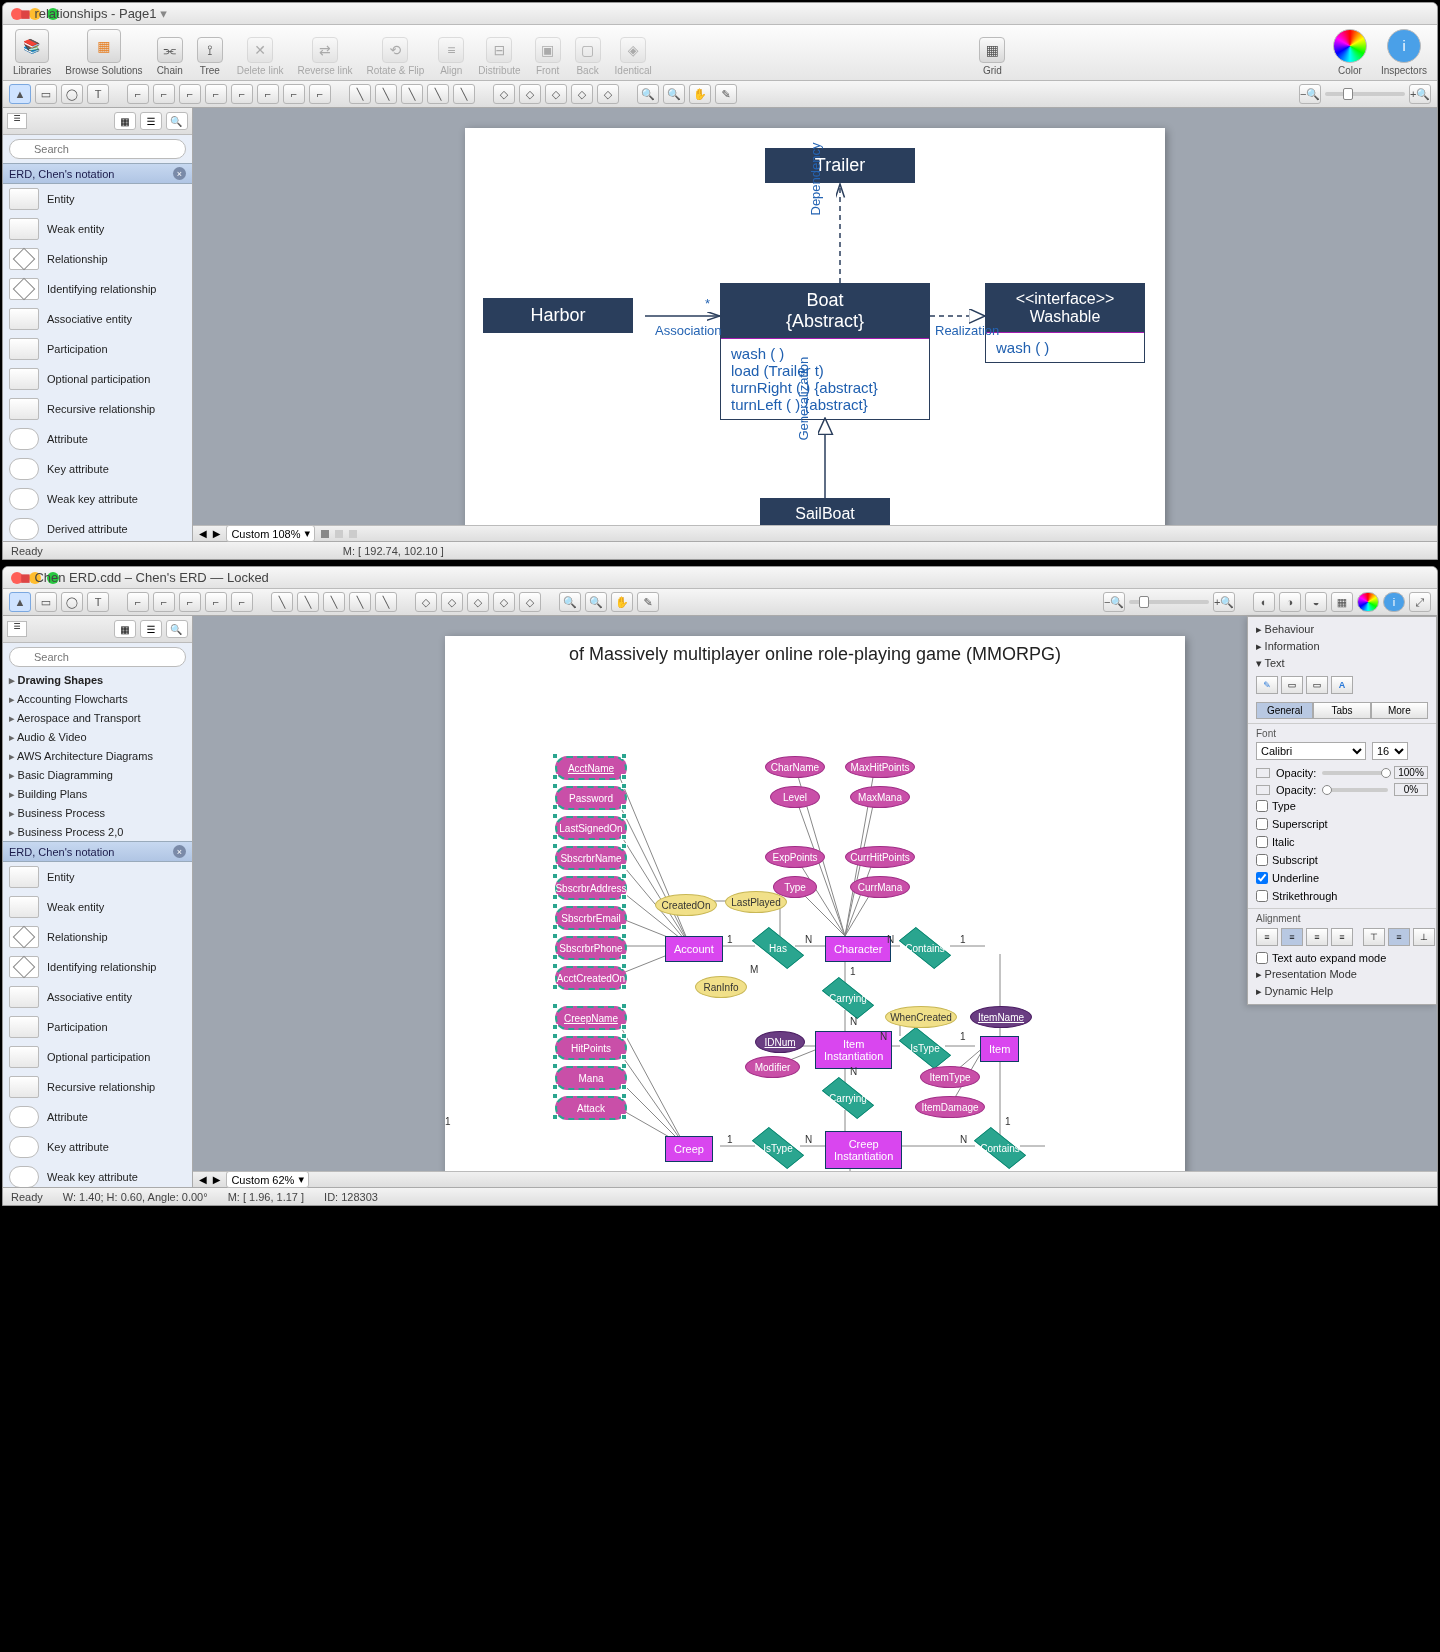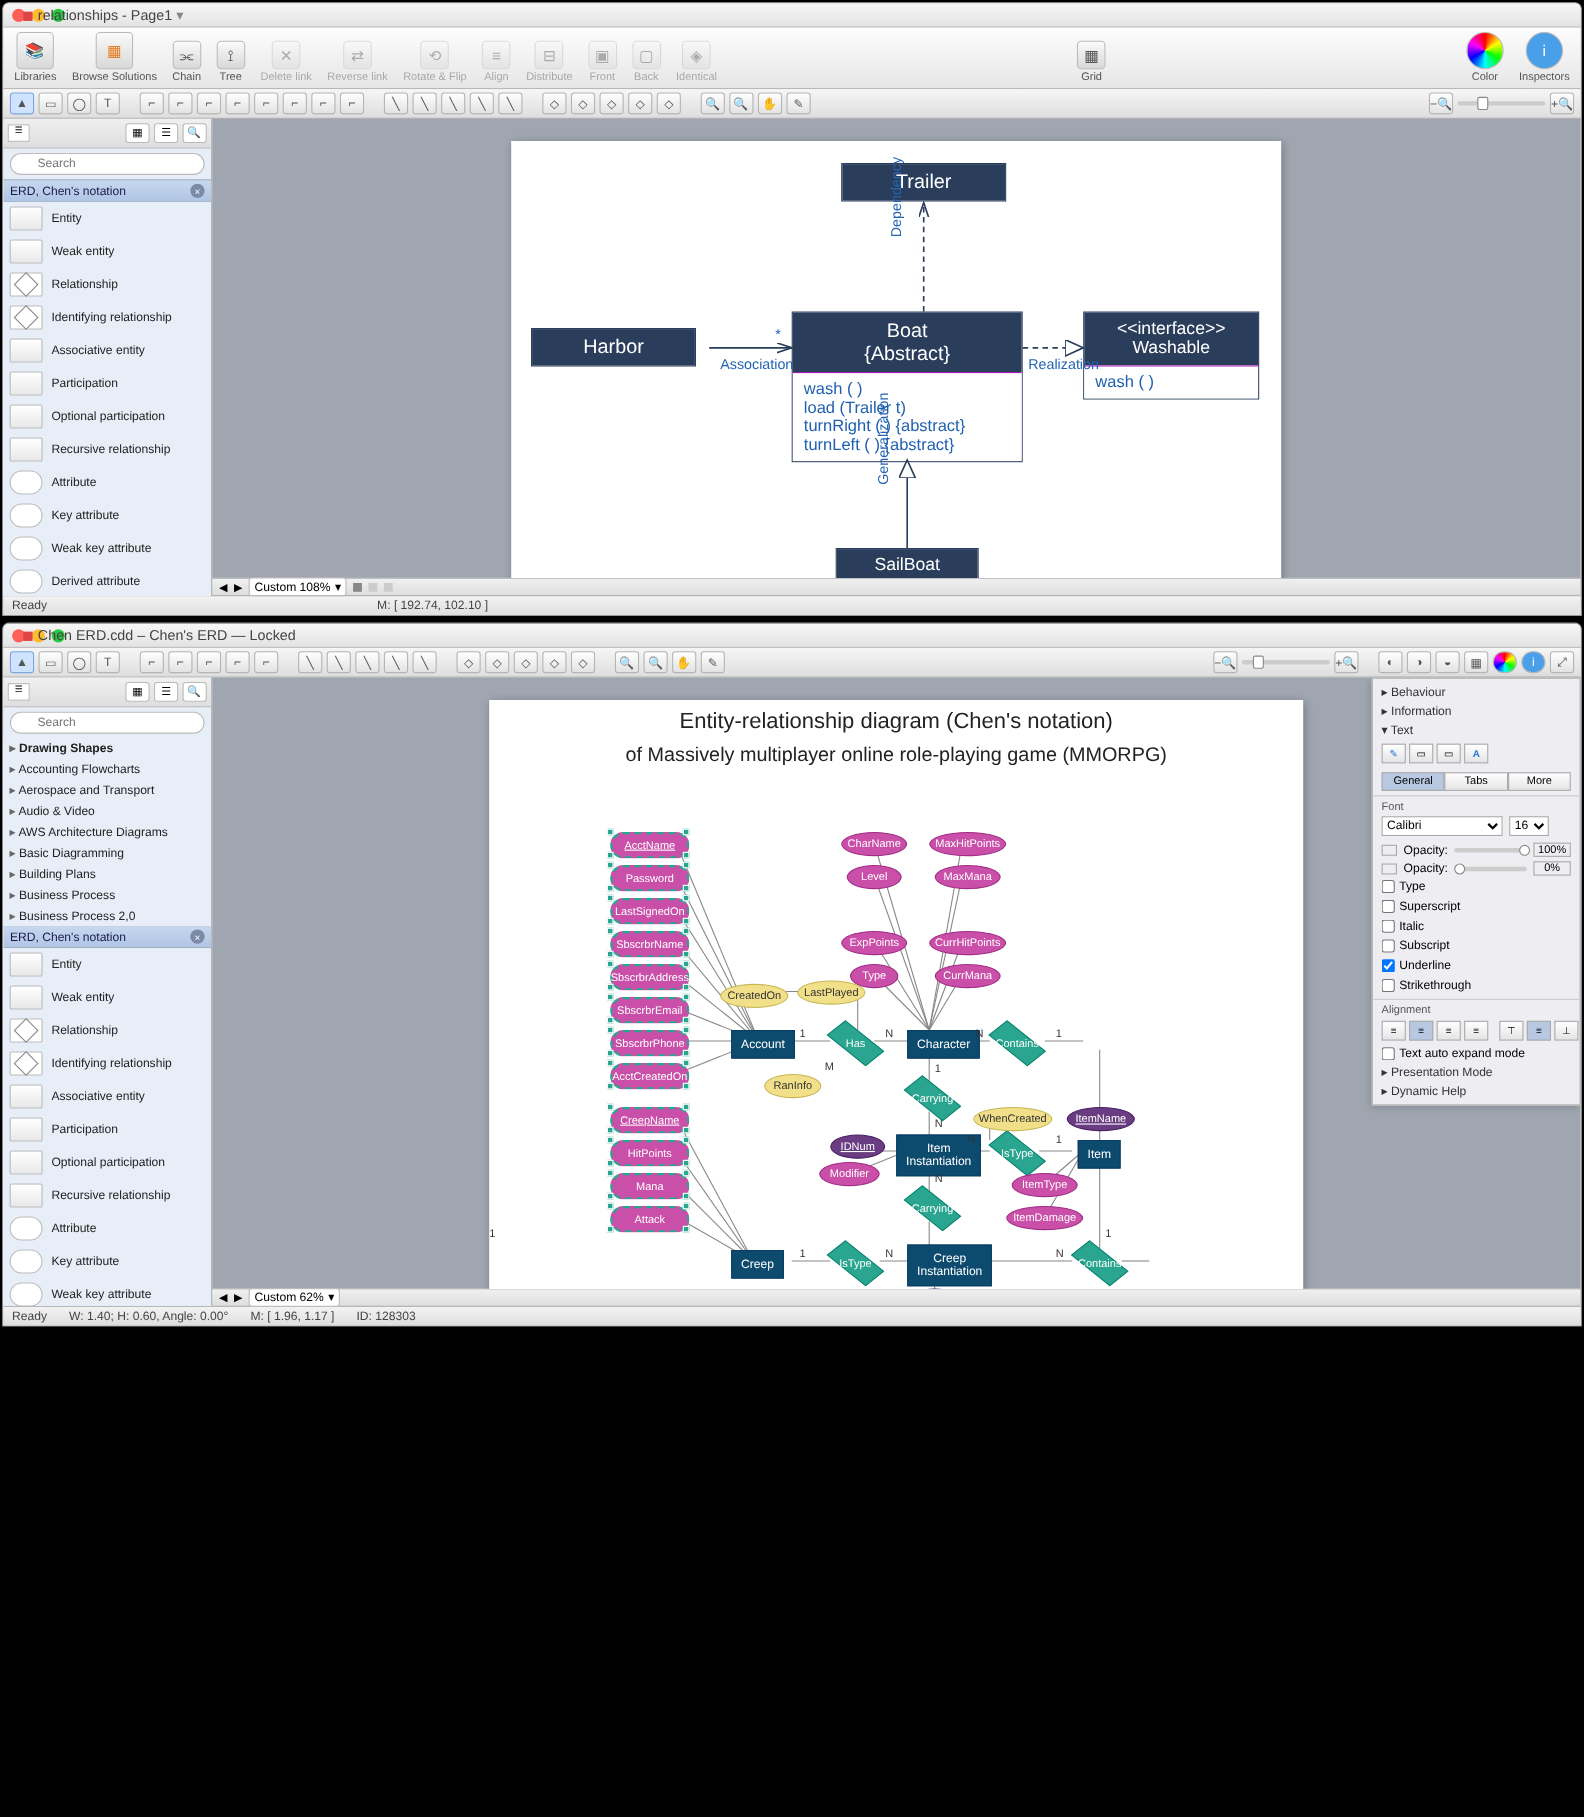--- a/index.html
+++ b/index.html
@@ -43,21 +43,21 @@
 .page{background:#fff;box-shadow:2px 2px 8px rgba(0,0,0,.3);position:relative;margin:0 auto}
 .statusbar{height:18px;background:linear-gradient(#f3f3f3,#dedede);border-top:1px solid #aaa;display:flex;align-items:center;font-size:11px;color:#444;padding:0 8px;gap:20px}
 .zoom-box{display:flex;align-items:center;gap:4px;font-size:11px;background:#fff;border:1px solid #bbb;padding:1px 4px;border-radius:3px}
 
 .uml-box{position:absolute;border:1px solid #2a3e5c;font-size:14px;color:#fff;text-align:center}
 .uml-head{background:#2a3e5c;padding:6px;font-size:18px}
 .uml-body{background:#fff;color:#2060b0;text-align:left;padding:6px 10px;font-size:15px;border-top:1px solid #a21caf}
 .conn-label{position:absolute;font-size:13px;color:#2564b3}
 
 .erd-title{text-align:center;font-size:20px;color:#222;padding-top:8px}
-.entity-box{position:absolute;background:#0c4a6e;color:#fff;font-size:11px;padding:6px 8px;border:1px solid #0d3d63;text-align:center}
+.entity-box{position:absolute;background:#d946ef;color:#fff;font-size:11px;padding:6px 8px;border:1px solid #0d3d63;text-align:center}
 .attr-oval{position:absolute;border-radius:50%;font-size:10px;color:#fff;display:flex;align-items:center;justify-content:center;padding:0 6px;height:22px}
 .attr-pink{background:#c94fa8;border:1px solid #a02d86}
 .attr-purple{background:#6a3d82;border:1px solid #4a1d62}
 .attr-yellow{background:#f1e089;border:1px solid #c8b755;color:#333}
 .rel-diamond{position:absolute;width:50px;height:24px;display:flex;align-items:center;justify-content:center;font-size:10px;color:#fff}
 .rel-diamond::before{content:"";position:absolute;inset:0;background:#2aa58f;transform:scaleY(.8) rotate(45deg);border:1px solid #0a856f}
 .rel-diamond span{position:relative;z-index:1}
 .sel-oval{position:absolute;background:#c94fa8;border:2px dashed #2aa58f;border-radius:12px;height:24px;display:flex;align-items:center;justify-content:center;color:#fff;font-size:10px}
 .sel-handle{position:absolute;width:6px;height:6px;background:#2aa58f;border:1px solid #fff}
 .card-label{position:absolute;font-size:10px;color:#333}
@@ -488,21 +488,20 @@
           <div class="lib-item">
             <div class="lib-shape shape-ellipse"></div>
             <span>Weak key attribute</span>
           </div>
         </div>
     </div>
 
     <div class="canvas-area" style="position:relative">
       <div class="canvas-viewport">
         <div class="page" style="width:740px;height:560px">
-          <div class="erd-title">Entity-relationship diagram (Chen's notation)</div>
           <div class="erd-title" style="font-size:18px">of Massively multiplayer online role-playing game (MMORPG)</div>
 
           <svg class="connector" style="left:0;top:0;width:740px;height:560px">
             <g stroke="#888" stroke-width="1" fill="none">
               <line x1="170" y1="130" x2="245" y2="310"></line>
                 <line x1="170" y1="160" x2="245" y2="310"></line>
               <line x1="170" y1="190" x2="245" y2="310"></line>
                 <line x1="170" y1="220" x2="245" y2="310"></line>
               <line x1="170" y1="250" x2="245" y2="310"></line>
                 <line x1="170" y1="280" x2="245" y2="310"></line>

